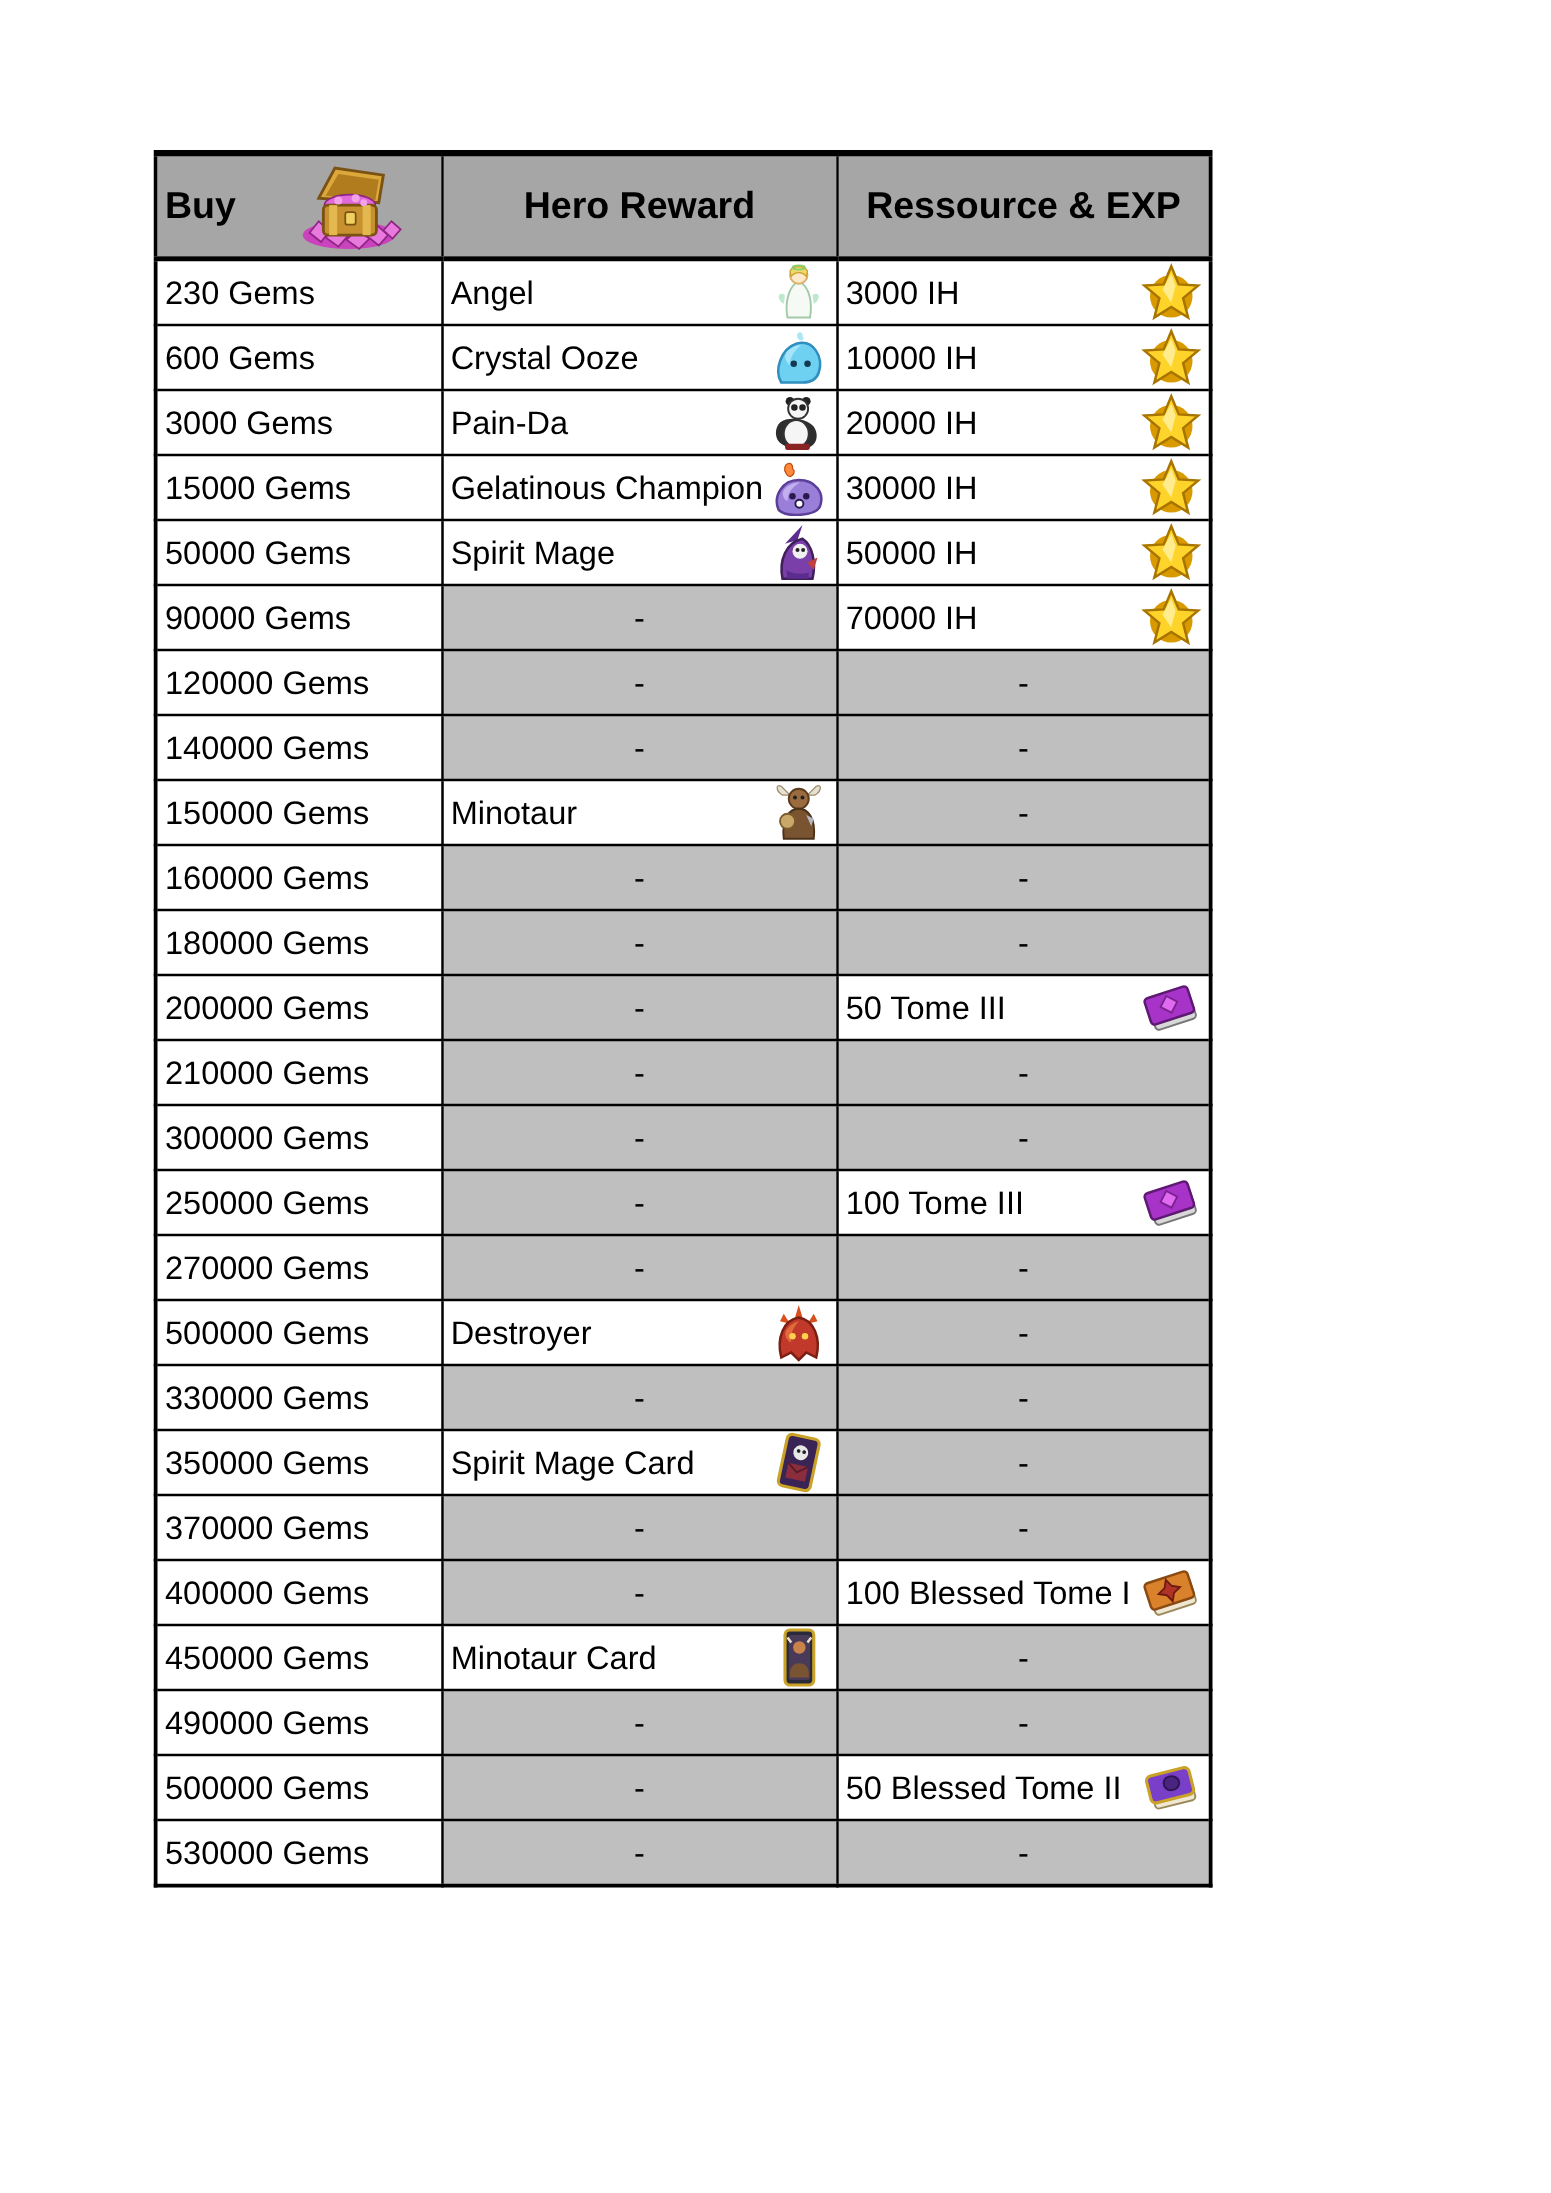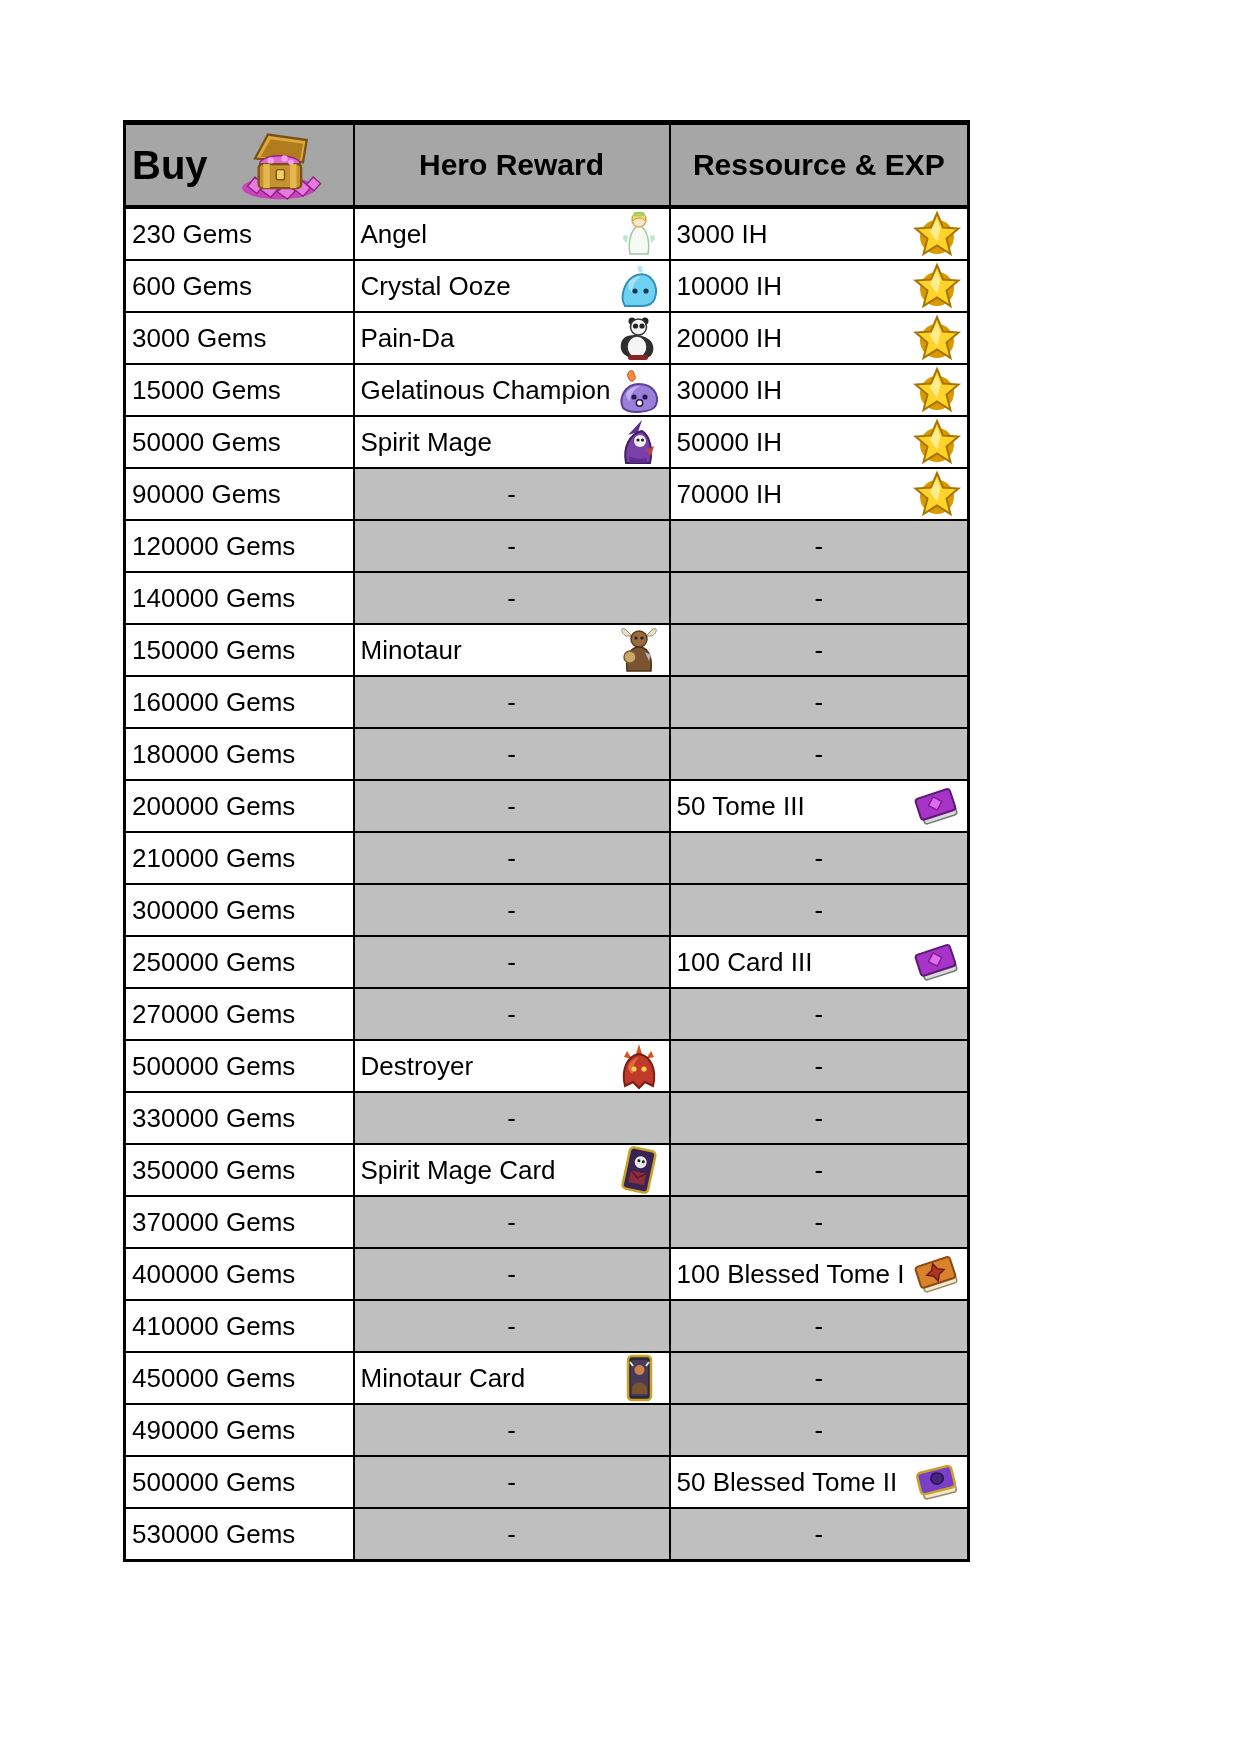--- a/index.html
+++ b/index.html
@@ -38,21 +38,21 @@
     font-size: 30px;
     color: #000;
     text-align: center;
     background: var(--header-gray, #A6A6A6);
   }
   th.buy-cell { background: var(--header-purple, #8E118E); }
   .buywrap {
     display: flex; align-items: center; justify-content: space-between;
     height: 100%; padding: 0 26px 0 6px;
   }
-  .buy-label { font-size: 40px; font-weight: bold; color: #000; }
+  .buy-label { font-size: 30px; font-weight: bold; color: #000; }
   .chest { width: 96px; height: 72px; flex: 0 0 auto; }
   .chest svg { width: 96px; height: 72px; display: block; }
   .cellwrap {
     display: flex; align-items: center; justify-content: space-between;
     height: 100%; padding: 0 6px 0 6px;
     font-size: 26px; color: #000;
   }
   .txt { white-space: nowrap; }
   .ico { flex: 0 0 auto; width: 48px; height: 48px; display: flex; align-items: center; justify-content: center; margin-left: 4px; }
   .ico svg { width: 48px; height: 48px; display: block; }
@@ -484,21 +484,21 @@
       </span>
     </td>
     <td class="empty">
       <span class="cellwrap">
         <span class="txt">-</span>
 
       </span>
     </td>
     <td>
       <span class="cellwrap">
-        <span class="txt">100 Card III</span>
+        <span class="txt">100 Tome III</span>
         <span class="ico">
               <svg viewBox="0 0 48 48">
                 <g transform="rotate(-18 24 24)">
                   <rect x="7" y="16" width="34" height="22" rx="3" fill="#d8d8d8" stroke="#777" stroke-width="1.5"></rect>
                   <rect x="5" y="11" width="36" height="22" rx="3" fill="#a833c9" stroke="#5e1a73" stroke-width="2"></rect>
                   <path d="M23 14 l7 7 -7 7 -7 -7 z" fill="#e06af0" stroke="#7a2390" stroke-width="1.5"></path>
                 </g>
               </svg>
             </span>
       </span>
@@ -645,39 +645,20 @@
                   <rect x="7" y="16" width="34" height="22" rx="3" fill="#efe7d2" stroke="#9a8a5a" stroke-width="1.5"></rect>
                   <rect x="5" y="11" width="36" height="22" rx="3" fill="#d9822b" stroke="#8a4a12" stroke-width="2"></rect>
                   <path d="M23 13 l3 6 6 3 -6 3 -3 6 -3 -6 -6 -3 6 -3 z" fill="#b03328" stroke="#6e1c12" stroke-width="1.5"></path>
                 </g>
               </svg>
             </span>
       </span>
     </td>
   </tr>
 
-  <tr>
-    <td>
-      <span class="cellwrap">
-        <span class="txt">410000 Gems</span>
-      </span>
-    </td>
-    <td class="empty">
-      <span class="cellwrap">
-        <span class="txt">-</span>
-
-      </span>
-    </td>
-    <td class="empty">
-      <span class="cellwrap">
-        <span class="txt">-</span>
-
-      </span>
-    </td>
-  </tr>
 
   <tr>
     <td>
       <span class="cellwrap">
         <span class="txt">450000 Gems</span>
       </span>
     </td>
     <td>
       <span class="cellwrap">
         <span class="txt">Minotaur Card</span>

